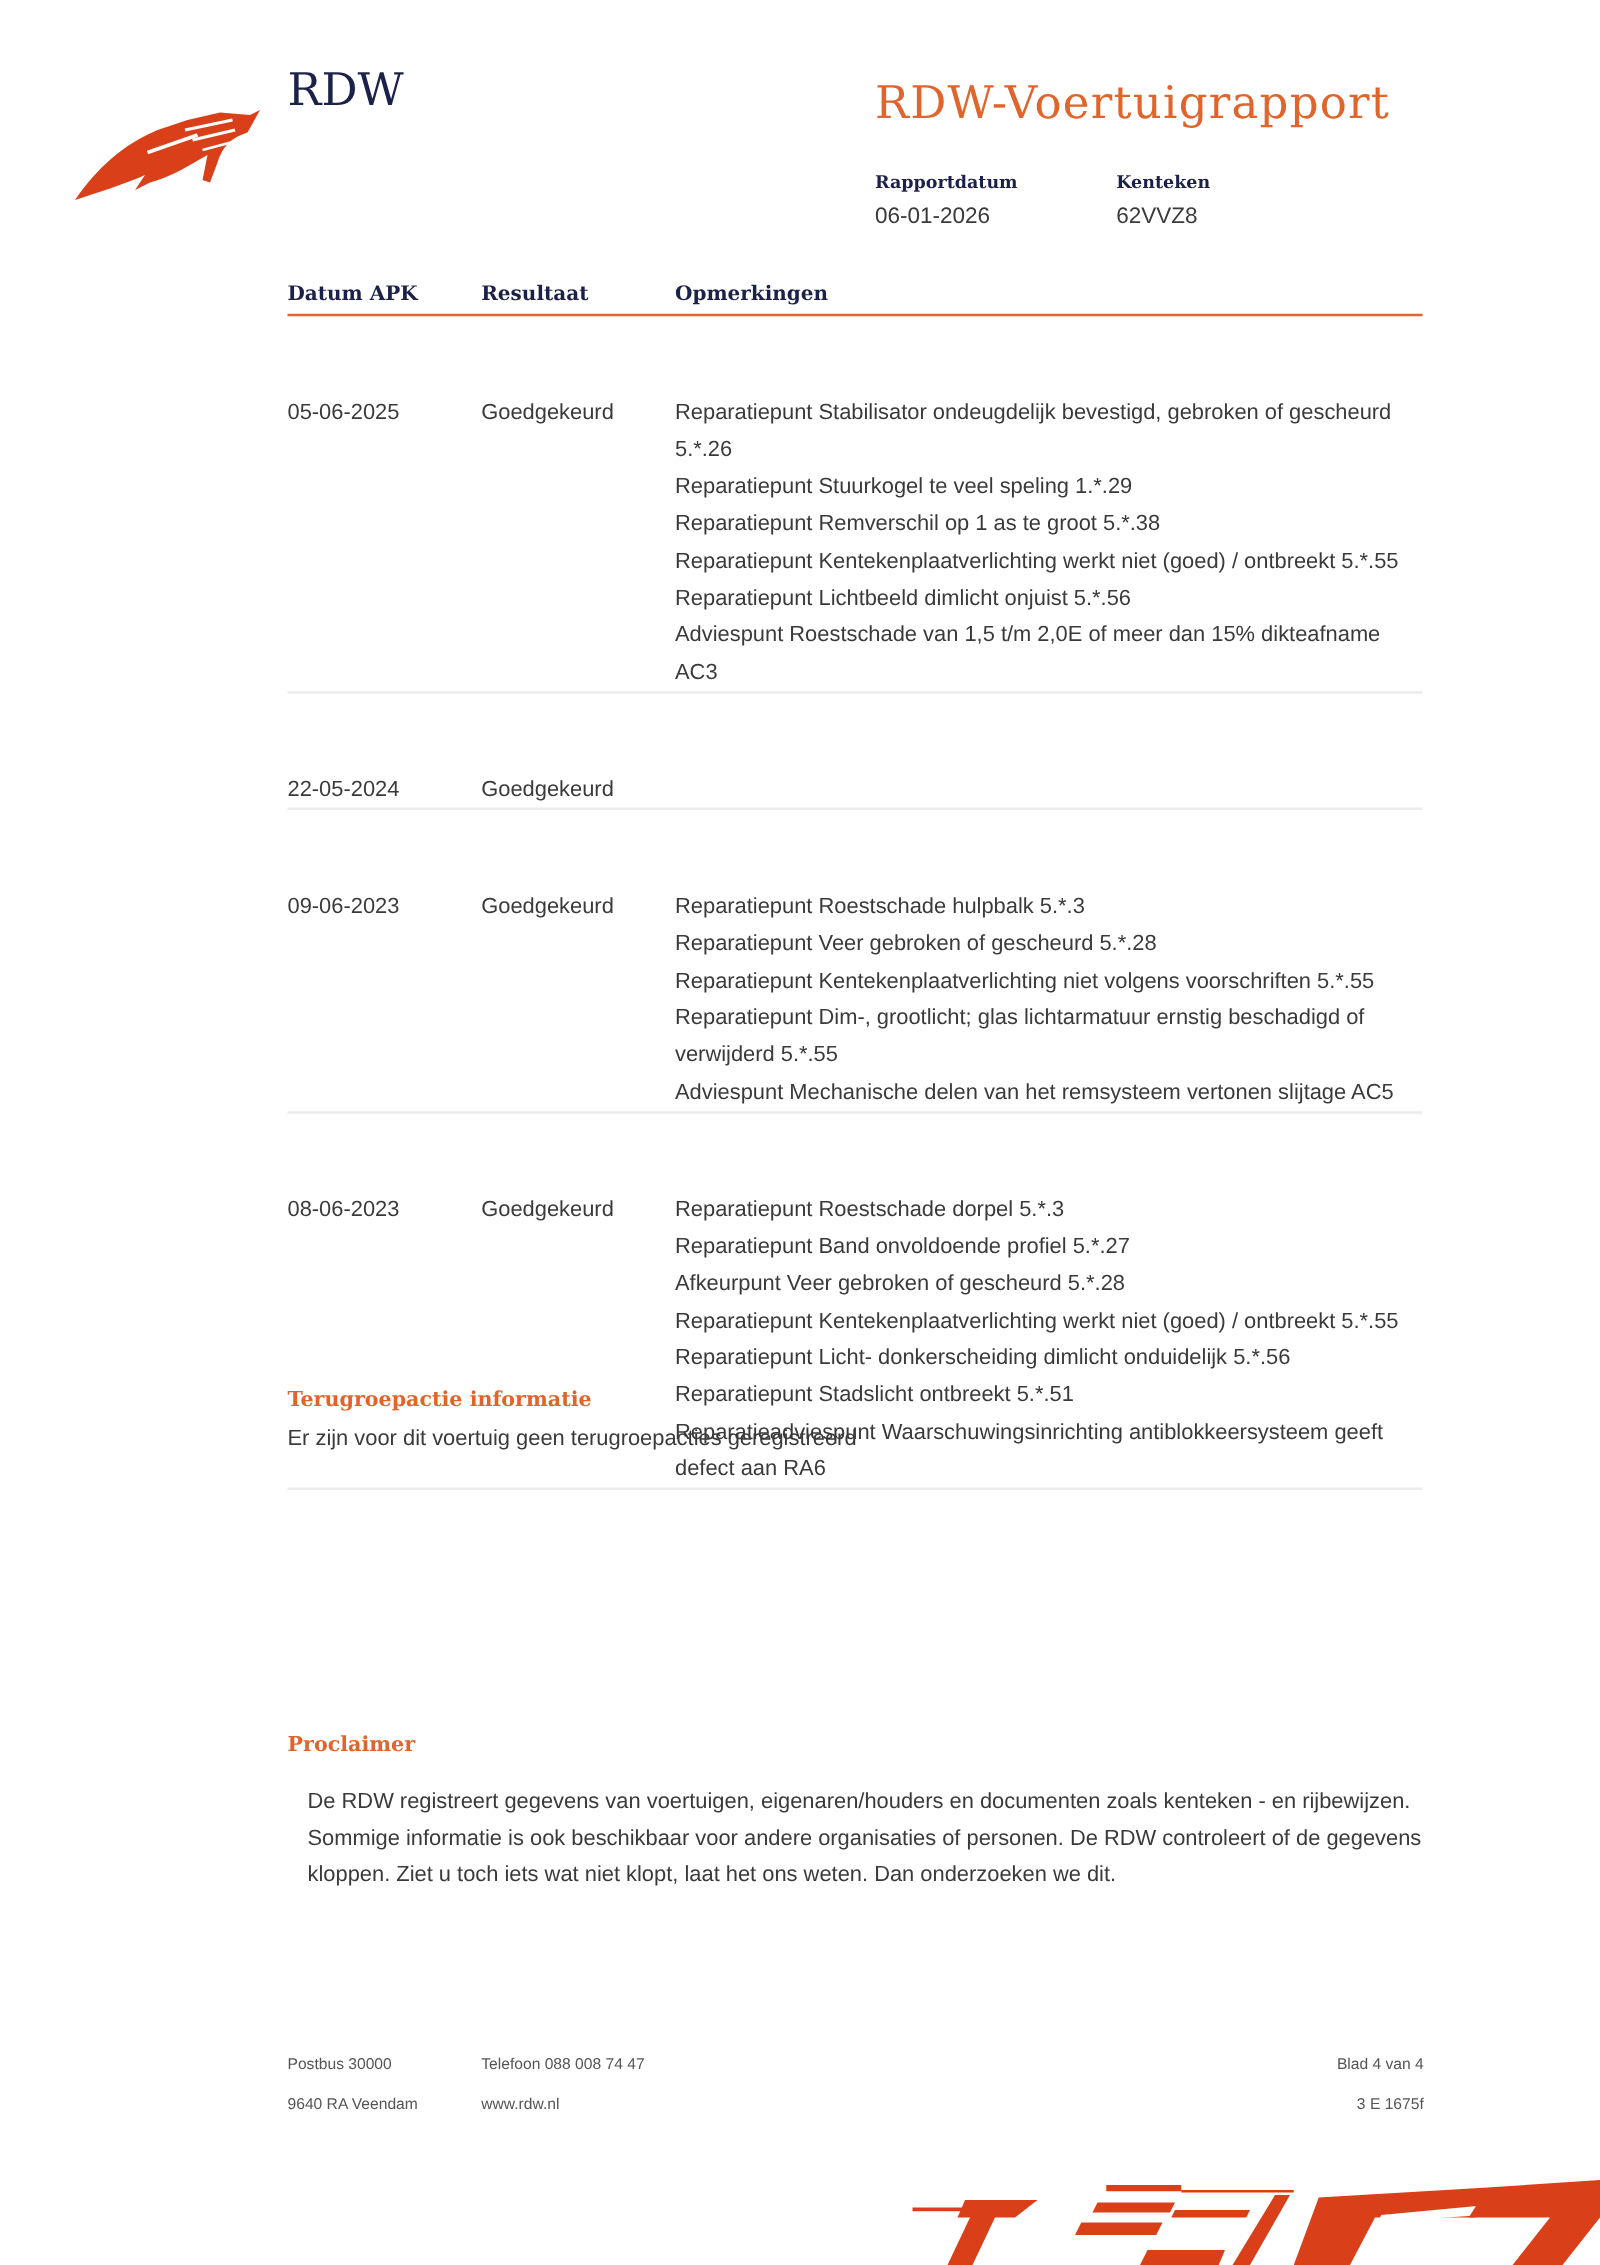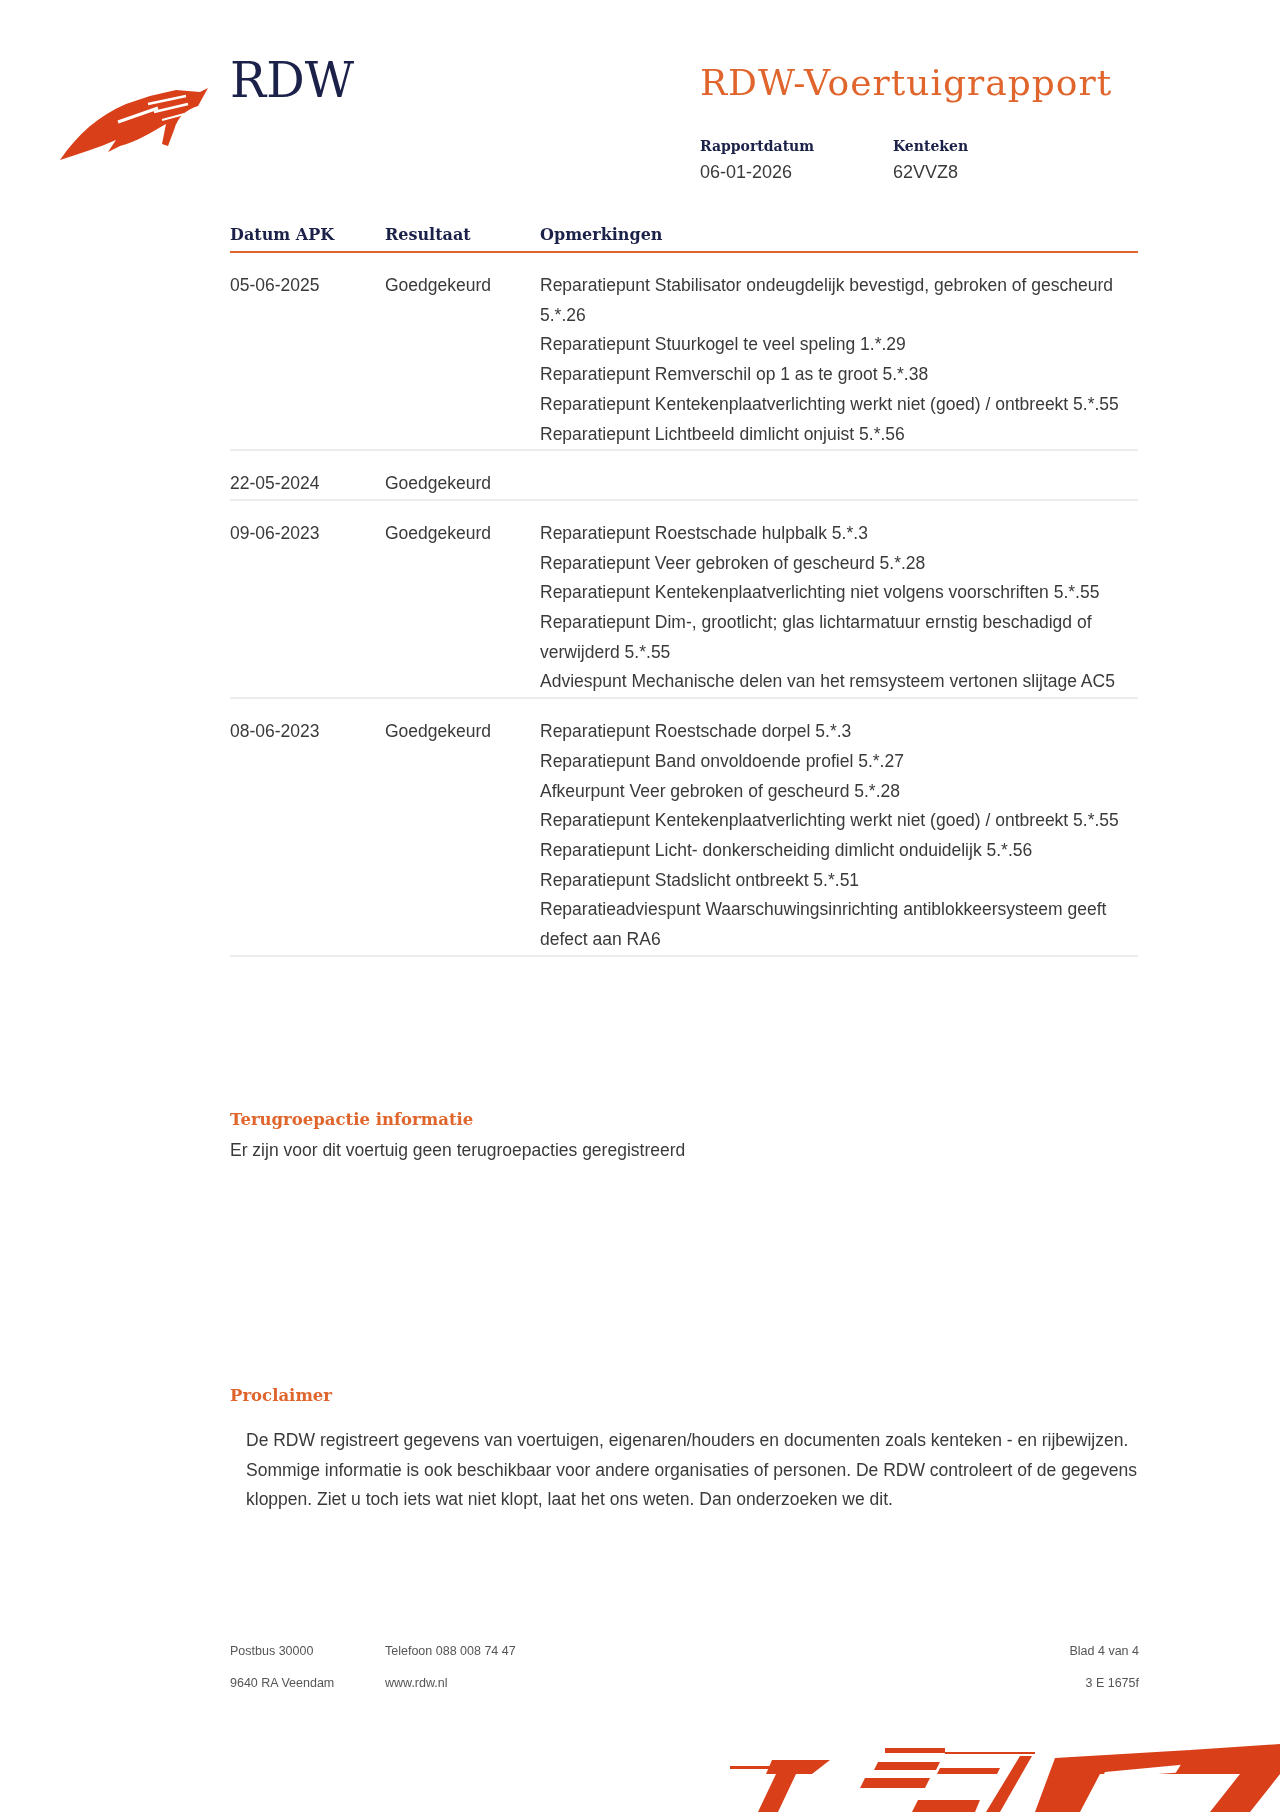--- a/index.html
+++ b/index.html
@@ -5,21 +5,21 @@
   html, body { margin: 0; padding: 0; background: #ffffff; }
   body {
     width: 1280px; height: 1812px; position: relative; overflow: hidden;
     font-family: "Liberation Sans", sans-serif; color: #3a3a3a;
   }
 
   
   .logo-mark { position: absolute; left: 58px; top: 82px; width: 150px; height: 80px; }
   .logo-text {
     position: absolute; left: 230px; top: 52px;
-    font-family: "DejaVu Serif", serif; font-size: 48px; color: #1b2148;
+    font-family: "DejaVu Serif", serif; font-size: 36px; color: #1b2148;
     letter-spacing: 0px; font-weight: normal;
   }
   .doc-title {
     position: absolute; left: 700px; top: 62px;
     font-family: "DejaVu Serif", serif; font-size: 36px; color: #e0652c;
     letter-spacing: 1px;
   }
   .meta { position: absolute; top: 138px; }
   .meta .label {
     font-family: "DejaVu Serif", serif; font-weight: bold; font-size: 14px; color: #1b2148;
@@ -34,20 +34,21 @@
     display: flex; height: 26px; border-bottom: 2px solid #e0652c;
     font-family: "DejaVu Serif", serif; font-weight: bold; font-size: 16px; color: #1b2148;
   }
   .col-date { width: 155px; flex: none; }
   .col-result { width: 155px; flex: none; }
   .col-notes { flex: 1; }
   .apk-row {
     display: flex; border-bottom: 2px solid #ececec;
     font-size: 17.5px; line-height: 29.7px; color: #3a3a3a;
     padding-top: 18px;
+    margin-top: 44px;
   }
   .apk-row .col-notes div { padding-right: 10px; }
   .note { white-space: normal; }
 
   
   .section-title {
     position: absolute; left: 230px;
     font-family: "DejaVu Serif", serif; font-weight: bold; font-size: 16.5px; color: #e0652c;
   }
   .section-text {
@@ -98,20 +99,21 @@
   <div id="apk-rows">
       <div class="apk-row">
         <div class="col-date">05-06-2025</div>
         <div class="col-result">Goedgekeurd</div>
         <div class="col-notes">
           <div class="note">Reparatiepunt Stabilisator ondeugdelijk bevestigd, gebroken of gescheurd 5.*.26</div>
           <div class="note">Reparatiepunt Stuurkogel te veel speling 1.*.29</div>
           <div class="note">Reparatiepunt Remverschil op 1 as te groot 5.*.38</div>
           <div class="note">Reparatiepunt Kentekenplaatverlichting werkt niet (goed) / ontbreekt 5.*.55</div>
           <div class="note">Reparatiepunt Lichtbeeld dimlicht onjuist 5.*.56</div>
+          <div class="note">Adviespunt Roestschade van 1,5 t/m 2,0E of meer dan 15% dikteafname AC3</div>
         </div>
       </div>
       <div class="apk-row">
         <div class="col-date">22-05-2024</div>
         <div class="col-result">Goedgekeurd</div>
         <div class="col-notes"></div>
       </div>
       <div class="apk-row">
         <div class="col-date">09-06-2023</div>
         <div class="col-result">Goedgekeurd</div>

